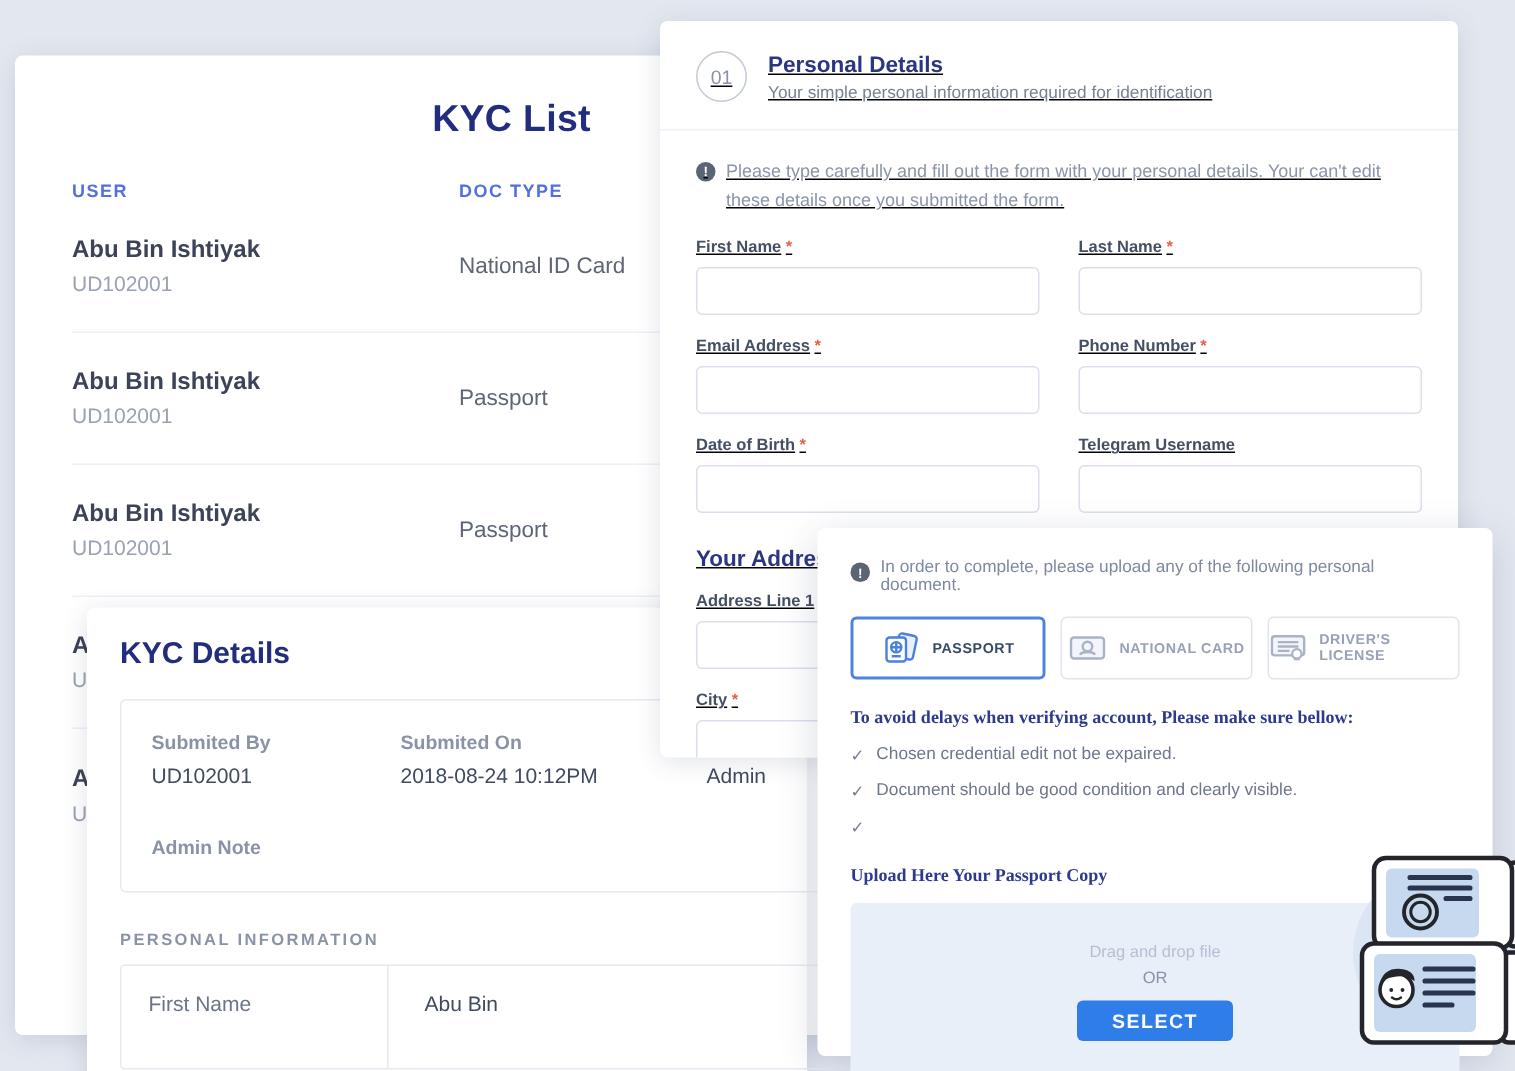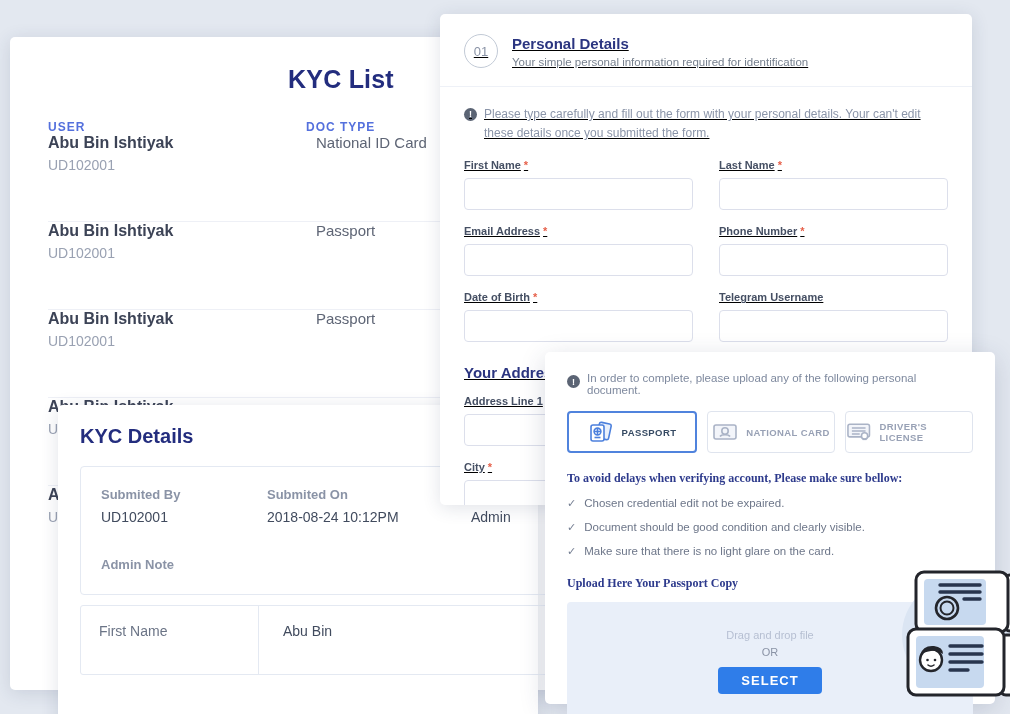--- a/index.html
+++ b/index.html
@@ -6,21 +6,21 @@
   html,body { width:1010px; height:714px; }
   body { font-family:"Liberation Sans", sans-serif; overflow:hidden; }
   #screen { position:relative; width:1010px; height:714px; background:#e3e8f0; overflow:hidden; }
   .panel { position:absolute; background:#fff; border-radius:5px; box-shadow:0 3px 18px rgba(42,55,94,.14); }
 
   
   #kyc-list { left:10px; top:37px; width:662px; height:653px; z-index:1; padding:28px 38px; }
   #kyc-list .title { font-size:25px; font-weight:bold; color:#232d7e; letter-spacing:.2px;text-align:center; }
   .list-head { display:flex; margin-top:26px; font-size:12px; font-weight:bold; letter-spacing:1px; color:#5470dd; }
   .col-user { width:258px; }
-  .list-row { display:flex; align-items:flex-start; height:88px; border-bottom:1px solid #eef0f6;gap:10px; }
+  .list-row { display:flex; align-items:center; height:88px; border-bottom:1px solid #eef0f6; }
   .list-row .cell-user { width:258px; }
   .row-name { font-size:16px; font-weight:bold; color:#3c4356; }
   .row-id { font-size:14px; color:#99a1b2; margin-top:5px; }
   .row-doc { font-size:15px; color:#5e6575; }
 
   
   #kyc-details { left:58px; top:405px; width:480px; height:340px; z-index:2; padding:20px 22px; border-bottom-left-radius:0; border-bottom-right-radius:0; }
   #kyc-details .title { font-size:20px; font-weight:bold; color:#232d7e; }
   .info-box { margin-top:18px; border:1px solid #e4e9f2; border-radius:4px; padding:20px 20px 22px; width:800px; }
   .info-grid { display:grid; grid-template-columns:166px 204px 1fr; }
@@ -127,20 +127,21 @@
         </div>
         <div>
           <div class="info-label">Checked By</div>
           <div class="info-value">Admin</div>
         </div>
       </div>
       <div class="info-note">
         <div class="info-label">Admin Note</div>
       </div>
     </div>
+    <div class="section-head">PERSONAL INFORMATION</div>
     <div class="pi-table">
       <div class="pi-cell-label">First Name</div>
       <div class="pi-cell-value">Abu Bin</div>
     </div>
   </div>
 
   <div id="personal-details" class="panel">
     <div class="pd-head">
       <div class="step-circle">01</div>
       <div class="pd-head-text">
@@ -236,21 +237,20 @@
     <div class="check-item">
       <span class="check-mark">✓</span>
       <span>Chosen credential edit not be expaired.</span>
     </div>
     <div class="check-item">
       <span class="check-mark">✓</span>
       <span>Document should be good condition and clearly visible.</span>
     </div>
     <div class="check-item">
       <span class="check-mark">✓</span>
-      <span>Make sure that there is no light glare on the card.</span>
     </div>
     <div class="upload-title">Upload Here Your Passport Copy</div>
     <div class="dropzone">
       <div class="dz-line1">Drag and drop file</div>
       <div class="dz-or">OR</div>
       <button class="select-btn">SELECT</button>
     </div>
   </div>
 
   <div id="illustration">

